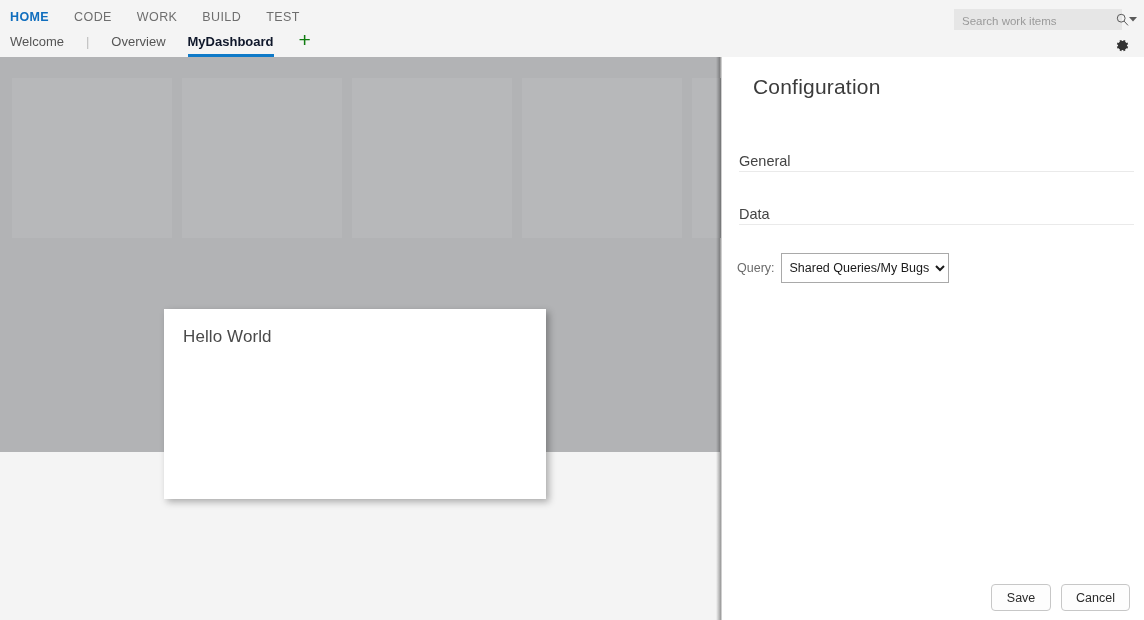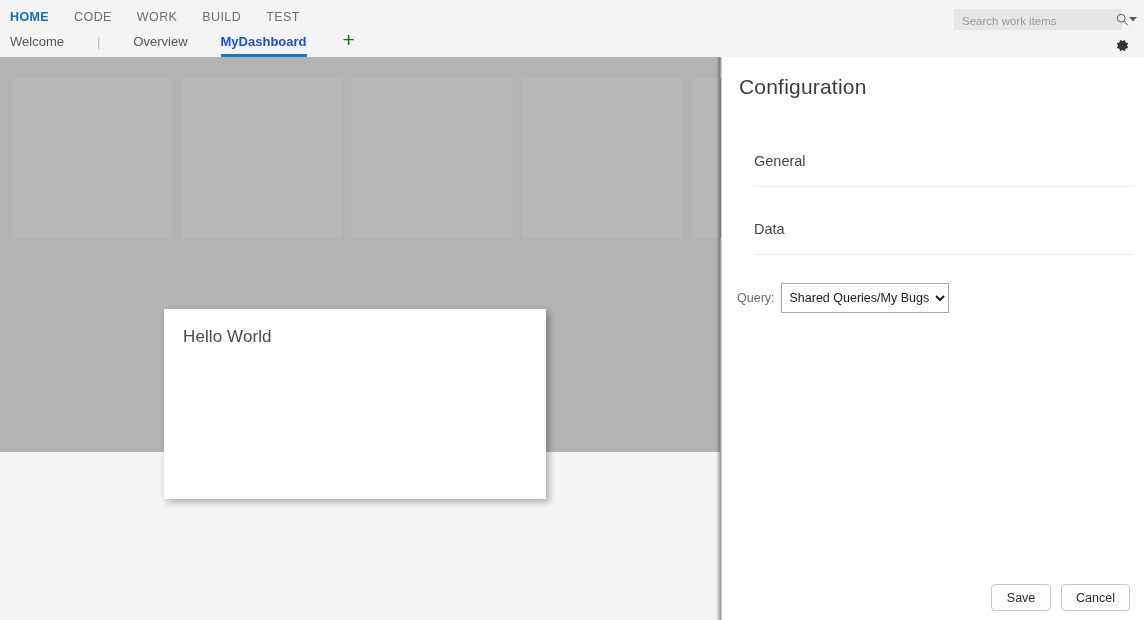--- a/index.html
+++ b/index.html
@@ -36,27 +36,27 @@
   }
   .search-input::placeholder { color:#9a9a9a; }
   .search-icon { width:17px; height:21px; display:flex; align-items:center; justify-content:center; cursor:pointer; }
   .search-caret { width:14px; height:21px; display:flex; align-items:center; justify-content:center; cursor:pointer; }
 
   
   .tabbar {
     position:absolute; left:0; top:33px; width:1144px; height:24px;
     background:#f4f4f4;
   }
-  .tabs { position:absolute; left:10px; top:0; height:24px; display:flex; align-items:flex-start;gap:11px; }
+  .tabs { position:absolute; left:10px; top:0; height:24px; display:flex; align-items:flex-start; }
   .tab {
     font-size:13px; color:#555; padding:0 0 6px 0; margin-right:22px;
     cursor:pointer; position:relative; line-height:18px;
   }
   .tab.sep { color:#bdbdbd; margin-right:22px; cursor:default; }
-  .tab.selected { color:#1d4ed8; font-weight:bold; }
+  .tab.selected { color:#0f172a; font-weight:bold; }
   .tab.selected::after {
     content:""; position:absolute; left:0; right:0; bottom:0; height:3px; background:#0f7ac8;
   }
   .add-tab {
     color:#107c10; font-size:21px; line-height:18px; cursor:pointer;
     margin-left:3px; font-weight:400; position:relative; top:-2px;
   }
   .gear-btn {
     position:absolute; right:8px; top:33px; width:28px; height:24px;
     display:flex; align-items:center; justify-content:center; cursor:pointer;
@@ -93,24 +93,24 @@
     position:absolute; left:721px; top:57px; width:423px; height:563px;
     background:#ffffff;
     border-left:1px solid #cfcfcf;
   }
   .panel-shadow {
     position:absolute; left:716px; top:57px; width:5px; height:563px;
     background:linear-gradient(to right, rgba(0,0,0,0), rgba(0,0,0,.38));
   }
   .panel-title {
     font-size:21px; font-weight:400; color:#3b3b3b;
-    margin:18px 0 0 17px; letter-spacing:.2px;
+    margin:18px 0 0 31px; letter-spacing:.2px;
   }
   .section {
-    margin:0 10px 0 32px; padding-bottom:16px;
+    margin:0 10px 0 17px; padding-bottom:1px;
     border-bottom:1px solid #eaeaea;
   }
   .section.general { margin-top:53px; }
   .section.data { margin-top:33px; }
   .section-label { font-size:14.5px; color:#444; font-weight:400; }
 
   .field-row {
     display:flex; align-items:center; margin:28px 8px 0 15px;
   }
   .field-label { font-size:12.5px; color:#6b6b6b; margin-right:6px; }

